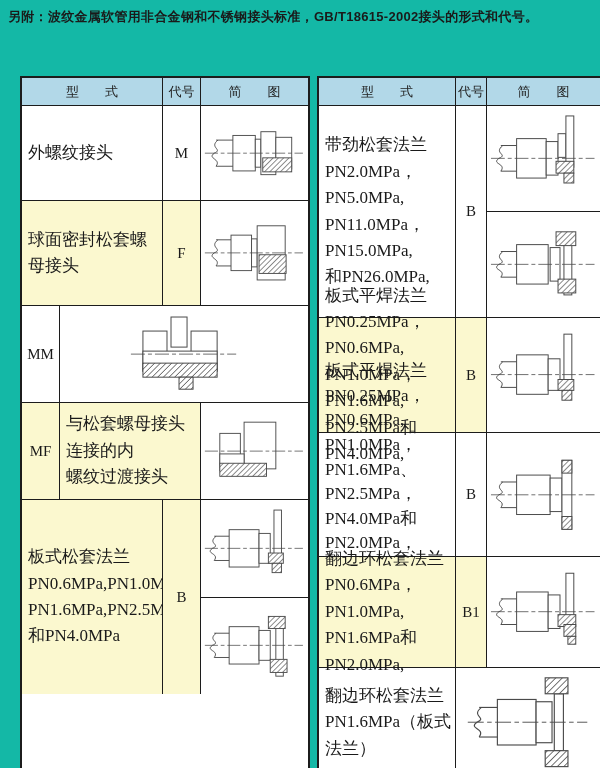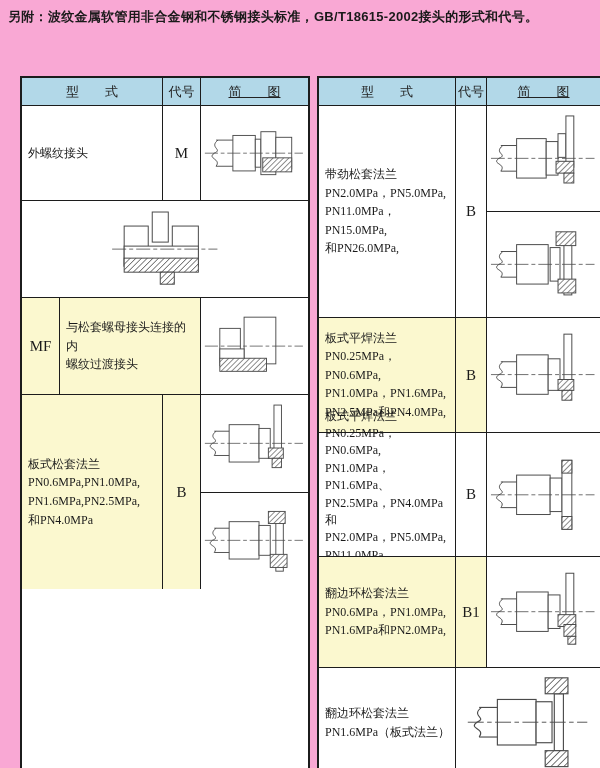--- a/index.html
+++ b/index.html
@@ -1,42 +1,42 @@
 <!DOCTYPE html>
 <html><head>
 <meta charset="utf-8">
 <style>
   html,body{margin:0;padding:0;background:#e8e8e8;}
   .page{
-    width:600px;height:768px;background:#f9a8d4;position:relative;overflow:hidden;
+    width:600px;height:768px;background:#14b8a6;position:relative;overflow:hidden;
     font-family:"Liberation Sans",sans-serif;color:var(--text,#1a1a1a);
   }
   .doc-title{
     position:absolute;left:8px;top:8px;width:584px;
     font-size:13px;font-weight:bold;letter-spacing:0.3px;white-space:nowrap;
   }
   .tables{position:absolute;left:20px;top:40px;display:flex;gap:7px;margin-top:36px;}
   .ftable{border:2px solid var(--border,#1c1c1c);box-sizing:border-box;background:#fff;}
   .ftable.left{width:290px;}
   .ftable.right{width:285px;}
   .trow{display:flex;box-sizing:border-box;border-bottom:1px solid var(--border,#1c1c1c);}
   .trow:last-child{border-bottom:none;}
   .thead{height:28px;background:var(--header,#b2d8e8);}
   .cell{box-sizing:border-box;min-width:0;}
   .col-type{border-right:1px solid var(--border,#1c1c1c);}
   .col-code{border-right:1px solid var(--border,#1c1c1c);}
   .left  .col-type{width:141px;flex:none;}
   .left  .col-code{width:38px;flex:none;}
   .right .col-type{width:137px;flex:none;}
   .right .col-code{width:31px;flex:none;}
-  .col-diagram{flex:1;text-decoration:underline;}
+  .col-diagram{flex:1;}
   .th{display:flex;align-items:center;justify-content:center;font-size:13px;color:#222;}
   .td.col-type{
     display:flex;align-items:center;padding:4px 3px 4px 6px;
-    font-family:"Liberation Serif",serif;font-size:12px;line-height:1.55;
+    font-family:"Liberation Serif",serif;font-size:17px;line-height:1.55;
     white-space:pre-line;
   }
   .td.col-code{
     display:flex;align-items:center;justify-content:center;
     font-family:"Liberation Serif",serif;font-size:15px;
   }
   .hl{background:var(--hl,#fbf8cf);}
   .td.col-diagram{display:flex;flex-direction:column;background:#fff;}
   .dia{flex:1;display:flex;align-items:center;justify-content:center;min-height:0;}
   .dia + .dia{border-top:1px solid var(--border,#1c1c1c);}
@@ -79,21 +79,40 @@
                 <rect x="78" y="28" width="17" height="34" fill="#ffffff" stroke="#4a4a4a" stroke-width="1"></rect>
                 <rect x="64" y="50" width="31" height="15" fill="url(#hatchpat)" stroke="#4a4a4a" stroke-width="1"></rect>
                 <line x1="14" y1="31" x2="32" y2="31" stroke="#4a4a4a" stroke-width="1"></line>
                 <line x1="14" y1="59" x2="32" y2="59" stroke="#4a4a4a" stroke-width="1"></line>
                 <path d="M 16 31 C 6 39, 22 41, 12 45 C 4 51, 20 51, 14 59" fill="none" stroke="#4a4a4a" stroke-width="1"></path>
                 <line x1="2" y1="45" x2="107" y2="45" stroke="#4a4a4a" stroke-width="0.8" stroke-dasharray="14,3,4,3"></line>
               </svg>
             </div>
           </div>
       </div>
+      <div class="trow" style="height:105px">
+        <div class="cell td col-type hl">球面密封松套螺母接头</div>
+        <div class="cell td col-code hl">F</div>
+        <div class="cell td col-diagram">
+            <div class="dia">
+              <svg viewBox="0 0 110 90" preserveAspectRatio="xMidYMid meet">
+                <rect x="30" y="26" width="22" height="38" fill="#ffffff" stroke="#4a4a4a" stroke-width="1"></rect>
+                <rect x="52" y="30" width="6" height="30" fill="#ffffff" stroke="#4a4a4a" stroke-width="1"></rect>
+                <rect x="58" y="16" width="30" height="58" fill="#ffffff" stroke="#4a4a4a" stroke-width="1"></rect>
+                <rect x="60" y="47" width="29" height="20" fill="url(#hatchpat)" stroke="#4a4a4a" stroke-width="1"></rect>
+                <line x1="14" y1="31" x2="30" y2="31" stroke="#4a4a4a" stroke-width="1"></line>
+                <line x1="14" y1="59" x2="30" y2="59" stroke="#4a4a4a" stroke-width="1"></line>
+                <path d="M 16 31 C 6 39, 22 41, 12 45 C 4 51, 20 51, 14 59" fill="none" stroke="#4a4a4a" stroke-width="1"></path>
+                <line x1="2" y1="45" x2="107" y2="45" stroke="#4a4a4a" stroke-width="0.8" stroke-dasharray="14,3,4,3"></line>
+              </svg>
+            </div>
+          </div>
+      </div>
       <div class="trow" style="height:97px">
+        <div class="cell td col-code">MM</div>
         <div class="cell td col-diagram">
             <div class="dia">
               <svg viewBox="0 0 110 90" preserveAspectRatio="xMidYMid meet">
                 <rect x="14" y="22" width="24" height="40" fill="#ffffff" stroke="#4a4a4a" stroke-width="1"></rect>
                 <rect x="42" y="8" width="16" height="30" fill="#ffffff" stroke="#4a4a4a" stroke-width="1"></rect>
                 <rect x="62" y="22" width="26" height="40" fill="#ffffff" stroke="#4a4a4a" stroke-width="1"></rect>
                 <rect x="14" y="42" width="74" height="20" fill="#ffffff" stroke="#4a4a4a" stroke-width="1"></rect>
                 <rect x="14" y="54" width="74" height="14" fill="url(#hatchpat)" stroke="#4a4a4a" stroke-width="1"></rect>
                 <rect x="50" y="68" width="14" height="12" fill="url(#hatchpat)" stroke="#4a4a4a" stroke-width="1"></rect>
                 <line x1="2" y1="45" x2="107" y2="45" stroke="#4a4a4a" stroke-width="0.8" stroke-dasharray="14,3,4,3"></line>

